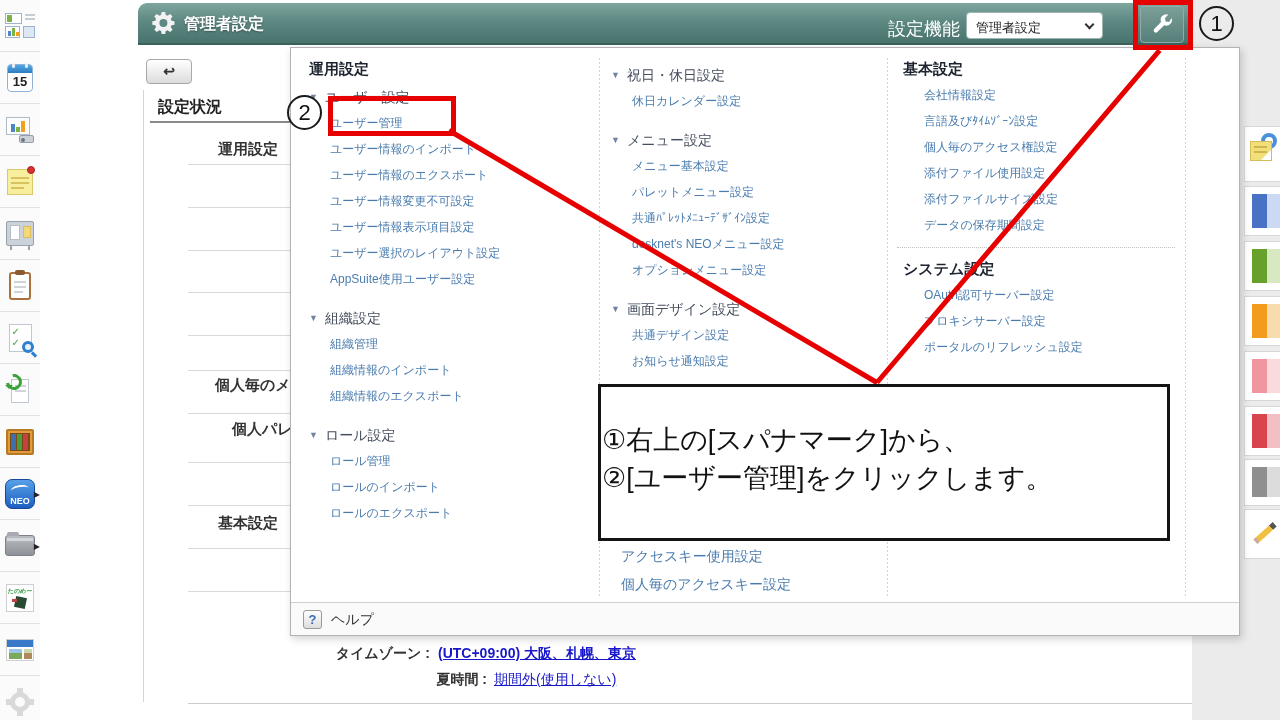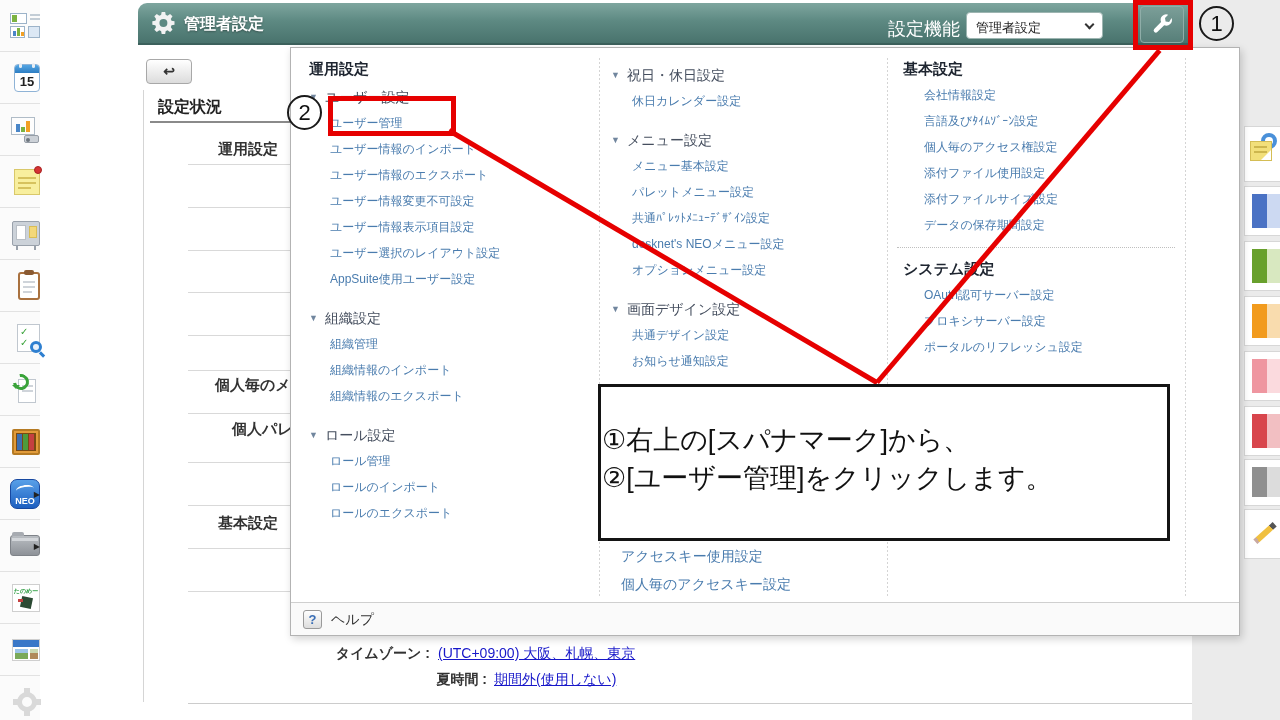--- a/index.html
+++ b/index.html
@@ -6,21 +6,21 @@
   html,body { background:#fff; }
   .stage{
     position:relative; width:1280px; height:720px; overflow:hidden;
     font-family:"Liberation Sans","DejaVu Sans",sans-serif;
     background:#fff;
   }
   
   .lsb{ position:absolute; left:0; top:0; width:40px; height:720px;
         background:#f6f6f6; border-right:1px solid #d8d8d8; z-index:3;}
   .si{ width:40px; height:52px; border-bottom:1px solid #e2e2e2;
-       display:flex; align-items:center; justify-content:flex-end; position:relative;
+       display:flex; align-items:center; justify-content:center; position:relative;
        background:#fbfbfb; cursor:pointer;}
   .ico{ position:relative; }
   .ptr{ position:absolute; right:0px; top:22px; font-size:8px; color:#222; }
   
   .page{ position:absolute; left:40px; top:0; width:1200px; height:720px; background:#fff; }
   .vline{ position:absolute; left:103px; top:90px; width:1px; height:612px; background:#d5d5d5;}
   .back{ position:absolute; left:106px; top:59px; width:46px; height:25px;
          background:linear-gradient(#ffffff,#dcdcdc); border:1px solid #a8a8a8; border-radius:4px;
          font-size:14px; color:#333; font-weight:bold; cursor:pointer; line-height:21px; text-align:center;}
   .tab{ position:absolute; left:118px; top:97px; font-size:16px; font-weight:bold; color:#222;}
@@ -232,21 +232,21 @@
     <div class="hline" style="top:292px;"></div>
     <div class="hline" style="top:335px;"></div>
     <div class="hline" style="top:370px;"></div>
     <div class="hline" style="top:413px;"></div>
     <div class="hline" style="top:462px;"></div>
     <div class="hline" style="top:505px;"></div>
     <div class="hline" style="top:548px;"></div>
     <div class="hline" style="top:591px;"></div>
 
     <div class="tzlab" style="left:200px;top:645px;width:190px;">タイムゾーン :</div>
-    <div class="tzval" style="left:398px;top:645px;">(UTC+09:00) 大阪、札幌、東京</div>
+    <div class="tzval" style="left:398px;top:645px;font-weight:bold;">(UTC+09:00) 大阪、札幌、東京</div>
     <div class="tzlab" style="left:200px;top:671px;width:247px;">夏時間 :</div>
     <div class="tzval" style="left:454px;top:671px;">期間外(使用しない)</div>
     <div class="hline" style="left:148px;top:703px;width:1052px;background:#cccccc;"></div>
   </div>
 
   <div class="tr-strip"></div>
   <div class="rsb">
     <div class="rcell" style="top:126px;height:56px;">
       <div class="abs" style="left:16px;top:6px;width:16px;height:16px;border:4px solid #4a90d9;border-radius:50%;"></div>
       <div class="abs" style="left:5px;top:14px;width:22px;height:20px;background:#f2df7a;border:1px solid #d4bd55;">

